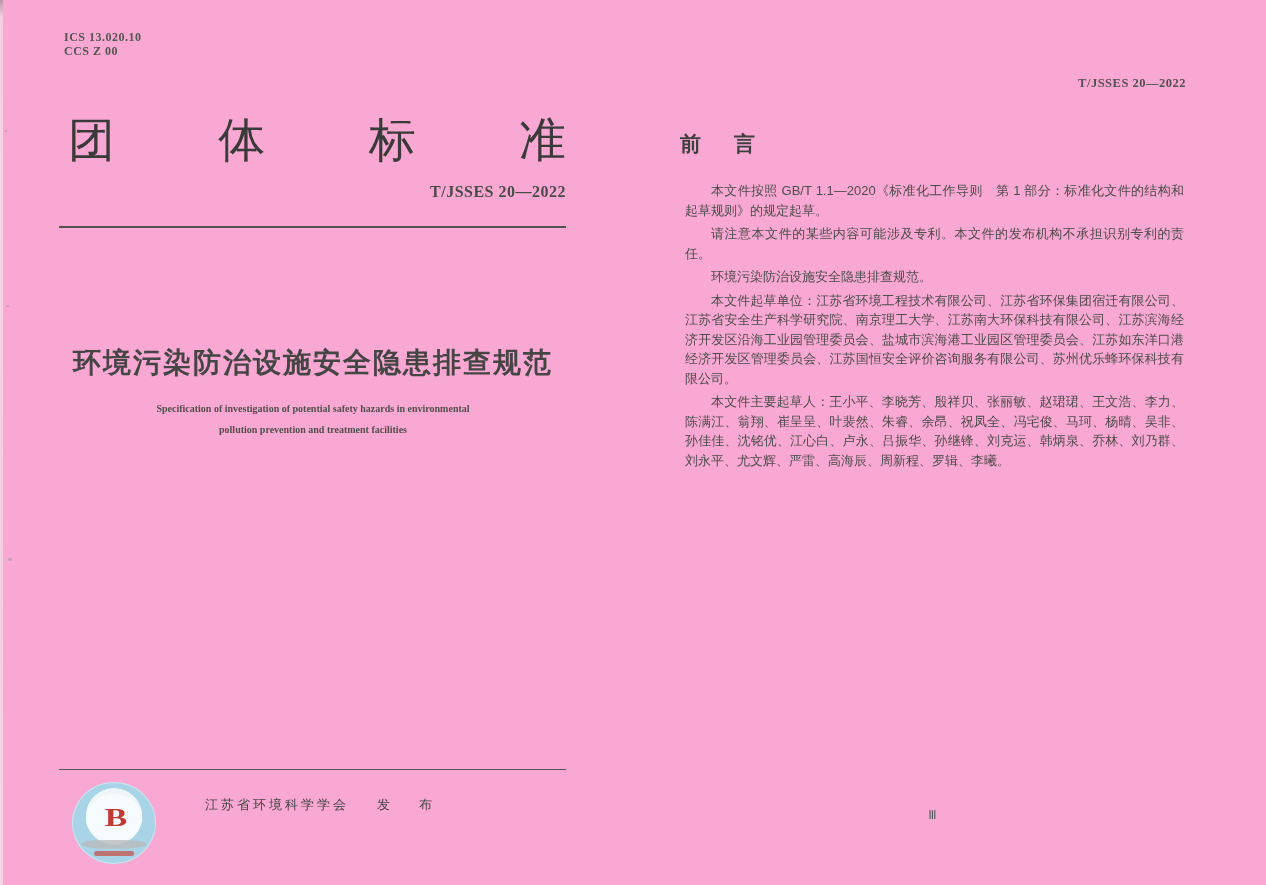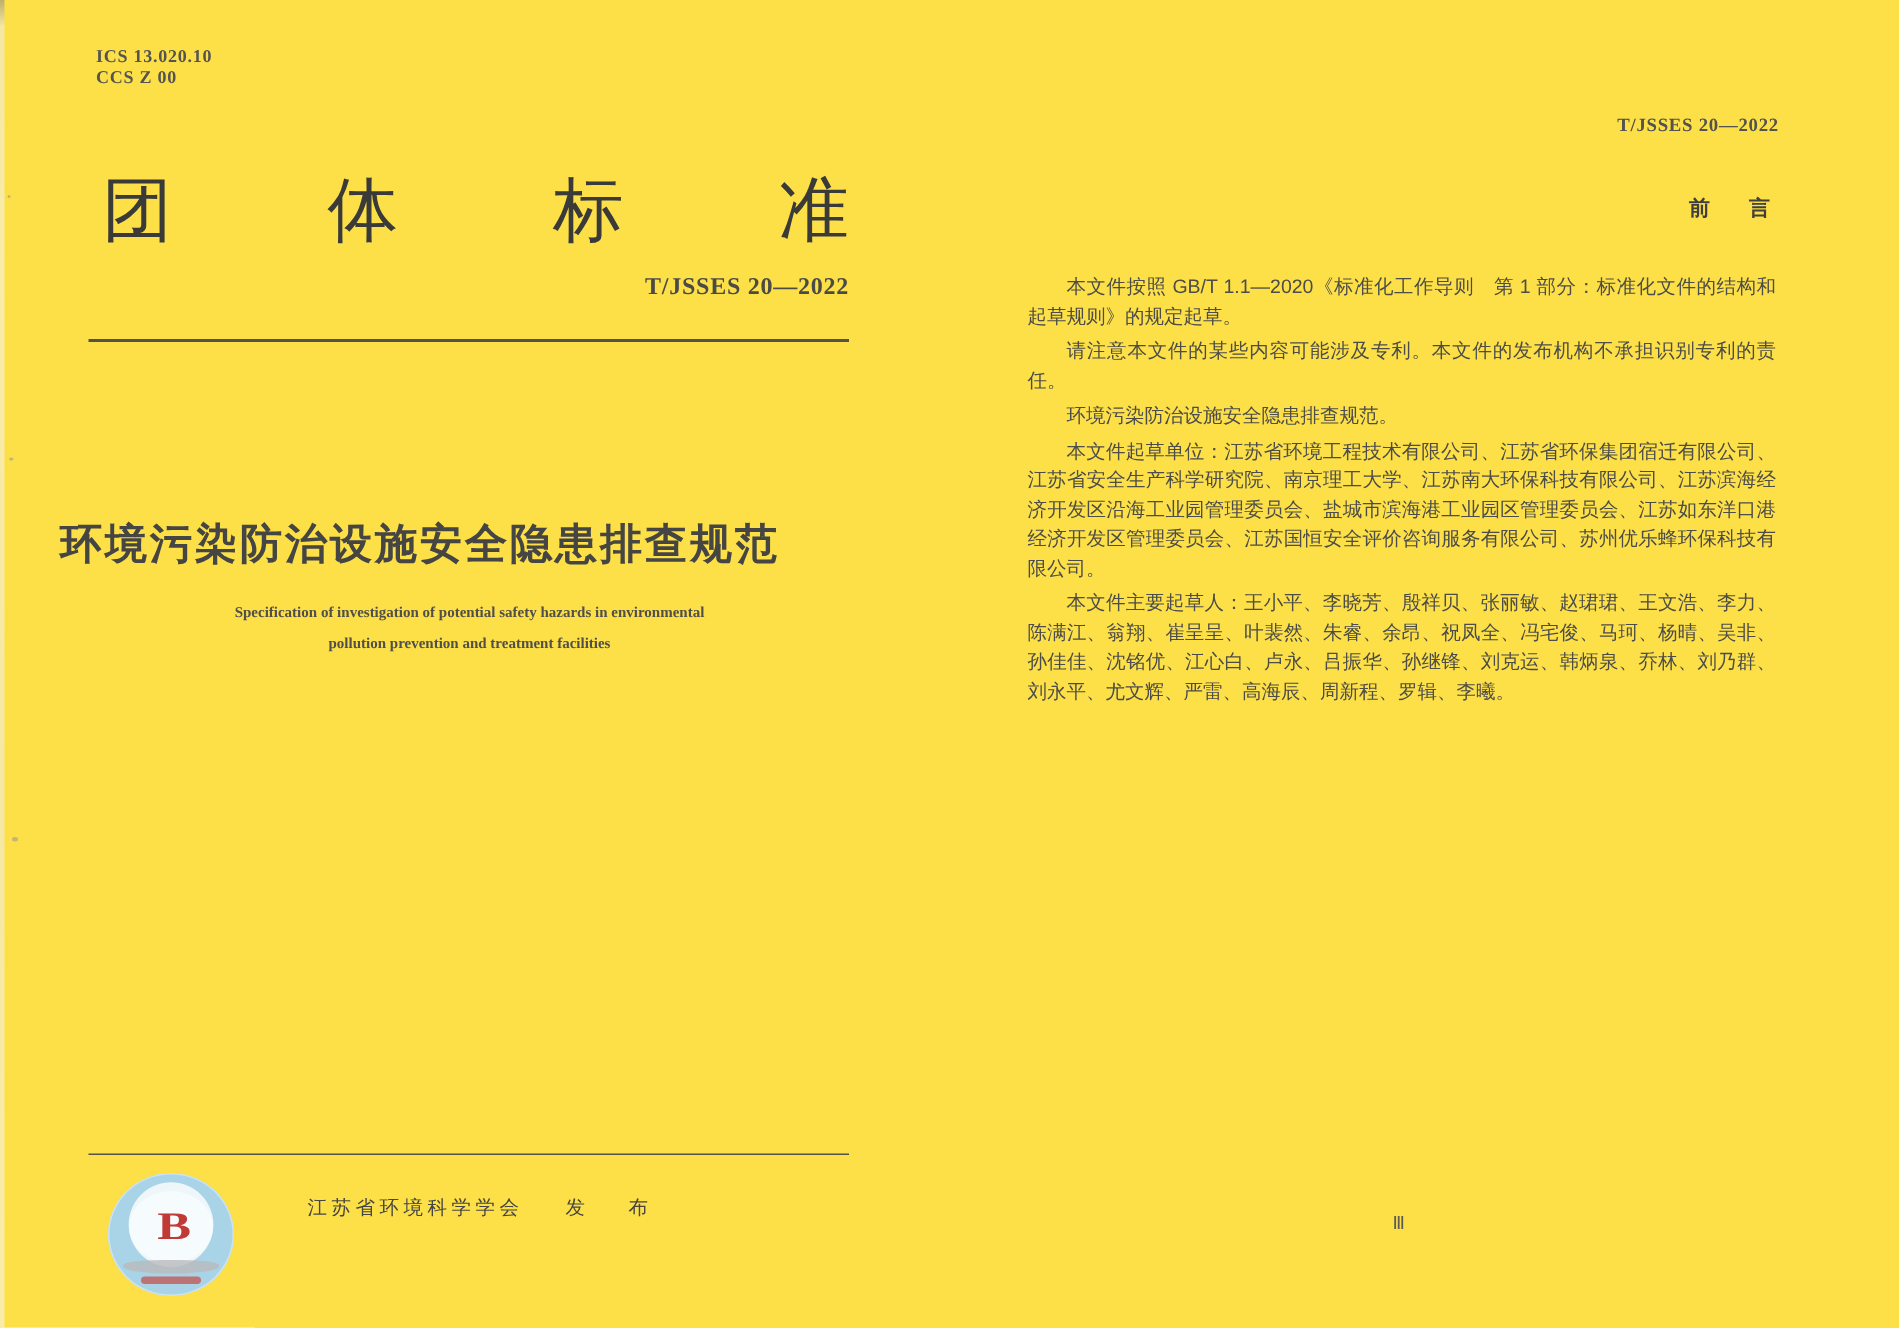--- a/index.html
+++ b/index.html
@@ -5,21 +5,21 @@
   * { margin: 0; padding: 0; box-sizing: border-box; }
   html, body { width: 1266px; height: 885px; }
   body {
     font-family: "Liberation Sans", sans-serif;
     background: #ffffff;
     position: relative;
     overflow: hidden;
   }
   .scan {
     position: absolute; inset: 0;
-    background: #fde047;
+    background: #f9a8d4;
   }
   
   .scan-edge {
     position: absolute; left: 0; top: 0; width: 3px; height: 885px;
     background: linear-gradient(to bottom,
       #888 0%, #eee 2%, #f6f6f5 20%, #efefee 60%, #f7f7f6 100%);
     opacity: .55;
   }
   .speck { position: absolute; background: #9a9a98; border-radius: 50%; opacity: .6; }
 
@@ -44,20 +44,21 @@
     font-family: "Liberation Serif", serif;
     font-size: 16px; font-weight: bold; color: #4a4a47;
     letter-spacing: .5px;
   }
   .rule-top {
     position: absolute; left: 59px; top: 226px; width: 507px; height: 0;
     border-top: 2px solid #52524e;
   }
   .title-cn {
     position: absolute; left: 40px; top: 344px; width: 546px;
+    text-align: center;
     font-size: 28px; font-weight: bold; color: #454543;
     letter-spacing: 2px;
   }
   .title-en {
     position: absolute; left: 50px; top: 398px; width: 526px;
     text-align: center;
     font-family: "Liberation Serif", serif;
     font-size: 10px; font-weight: bold; color: #504f4c;
     line-height: 21px;
   }
@@ -107,22 +108,22 @@
   .right-page { position: absolute; left: 633px; top: 0; width: 633px; height: 885px; }
   .std-number-right {
     position: absolute; left: 47px; top: 76px; width: 506px;
     text-align: right;
     font-family: "Liberation Serif", serif;
     font-size: 12.5px; font-weight: bold; color: #52524f;
     letter-spacing: .5px;
   }
   .foreword-title {
     position: absolute; left: 47px; top: 130px; width: 506px;
-    text-align: right;
-    font-size: 14px; font-weight: bold; color: #3f3f3d;
+    text-align: left;
+    font-size: 21px; font-weight: bold; color: #3f3f3d;
     letter-spacing: 6px;
   }
   .foreword-body {
     position: absolute; left: 48px; top: 177px; width: 507px;
     color: #4c4c49;
   }
   .foreword-body p {
     font-size: 13px; line-height: 19.5px;
     text-indent: 2em; text-align: justify;
     margin: 4px;

